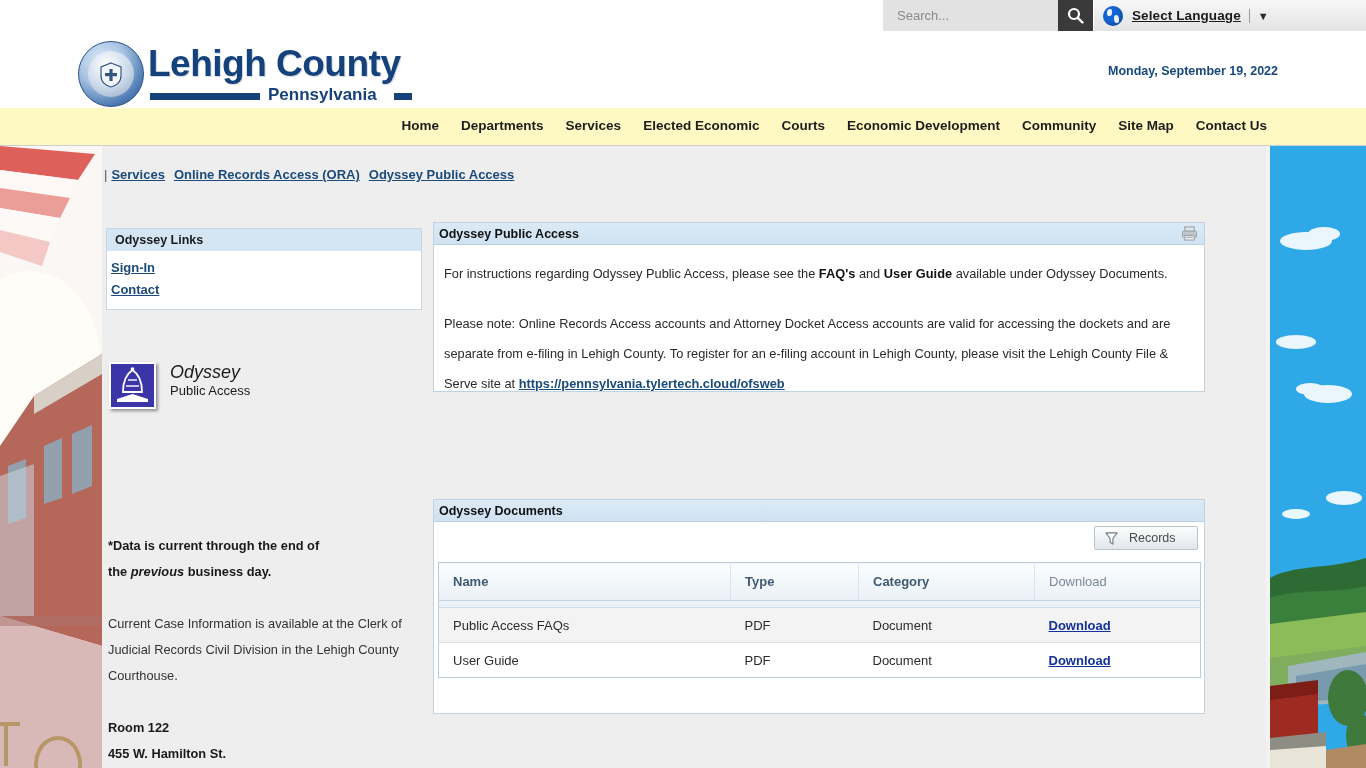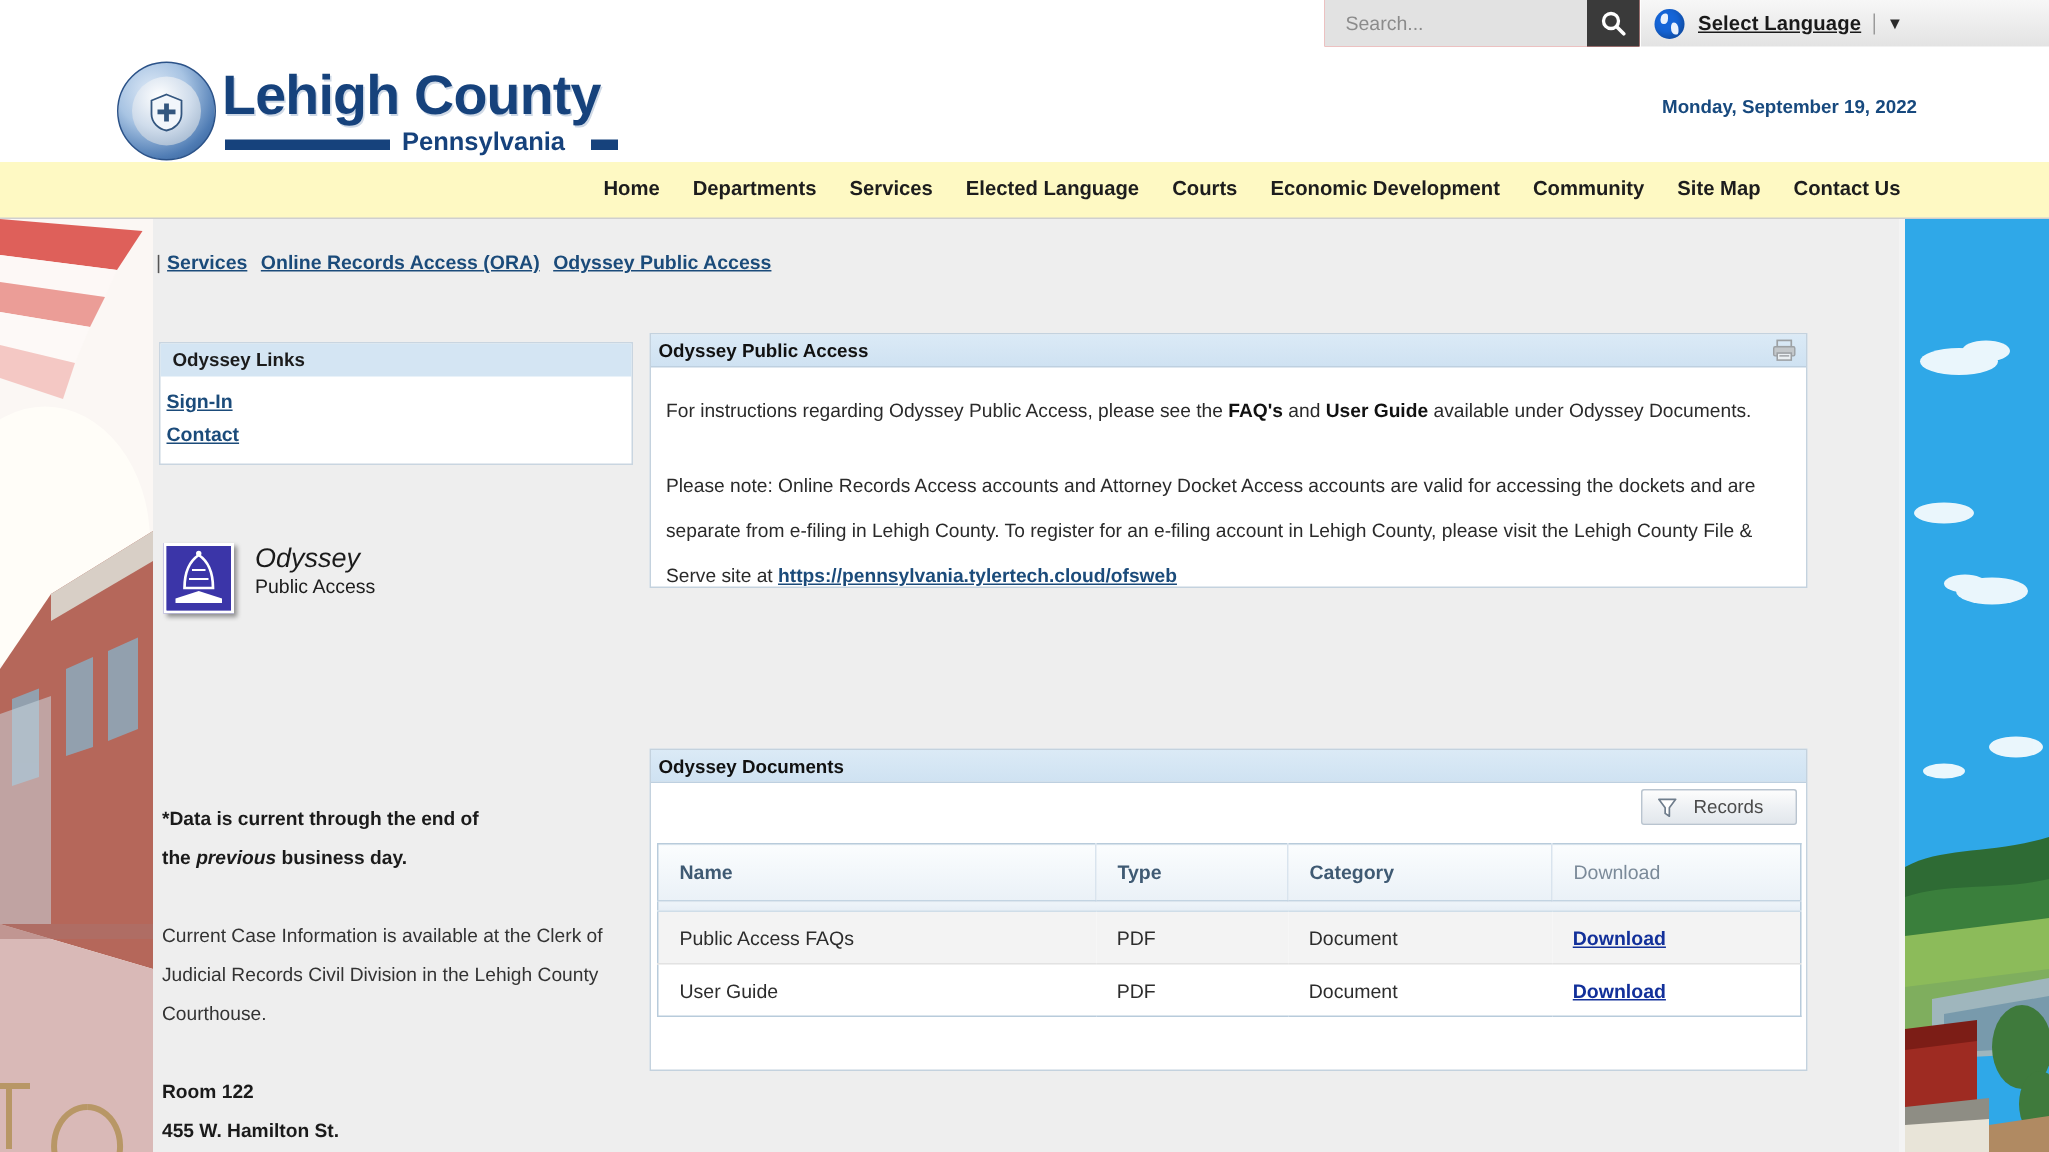--- a/index.html
+++ b/index.html
@@ -317,21 +317,21 @@
   </div>
 
   <div class="date-text">Monday, September 19, 2022</div>
 </div>
 
 <div class="navbar">
   <div class="nav-items" id="nav-items">
       <div class="nav-item">Home</div>
       <div class="nav-item">Departments</div>
       <div class="nav-item">Services</div>
-      <div class="nav-item">Elected Language</div>
+      <div class="nav-item">Elected Economic</div>
       <div class="nav-item">Courts</div>
       <div class="nav-item">Economic Development</div>
       <div class="nav-item">Community</div>
       <div class="nav-item">Site Map</div>
       <div class="nav-item">Contact Us</div>
     </div>
 </div>
 
 <div class="photo-left">
   <svg width="102" height="622" viewBox="0 0 102 622" preserveAspectRatio="none">

